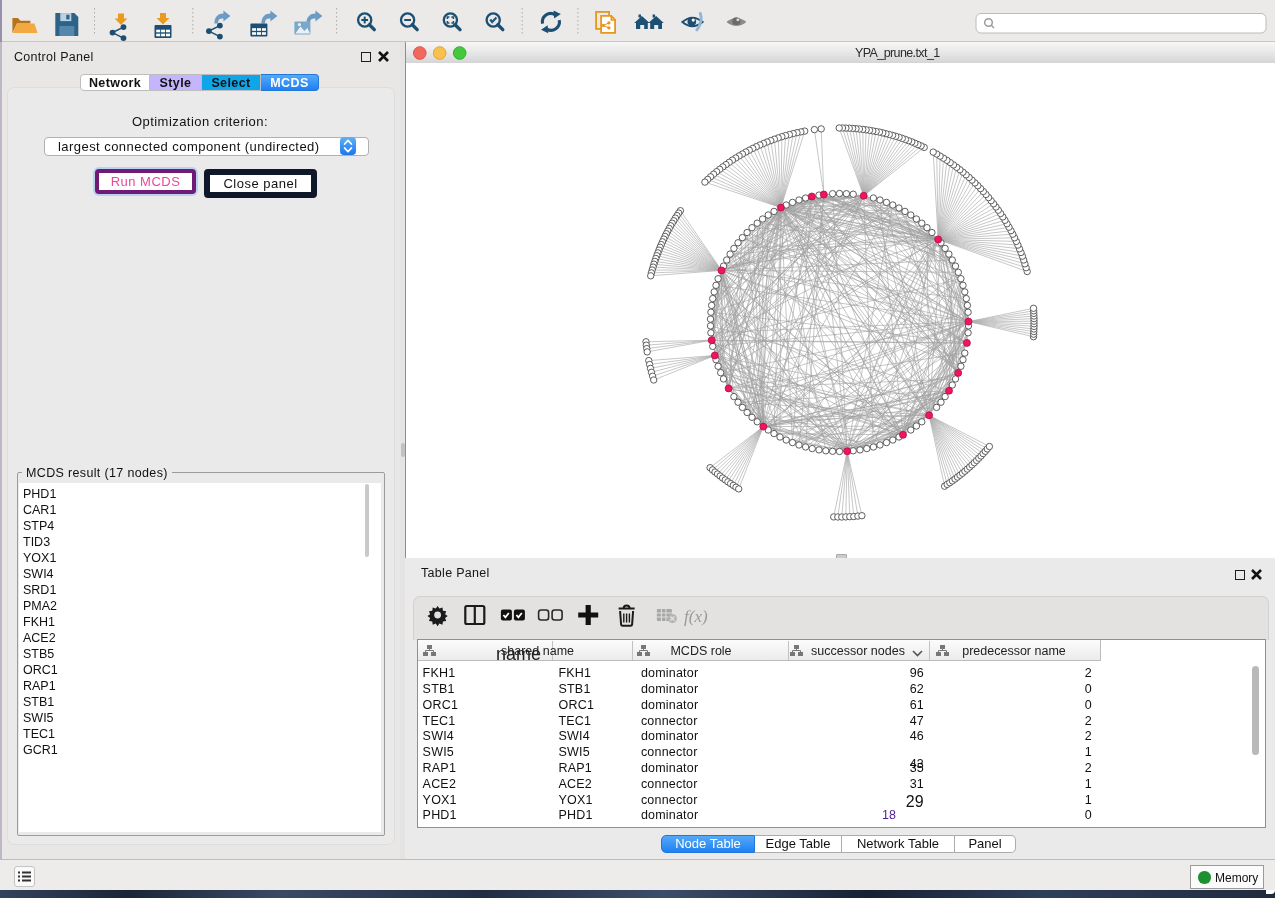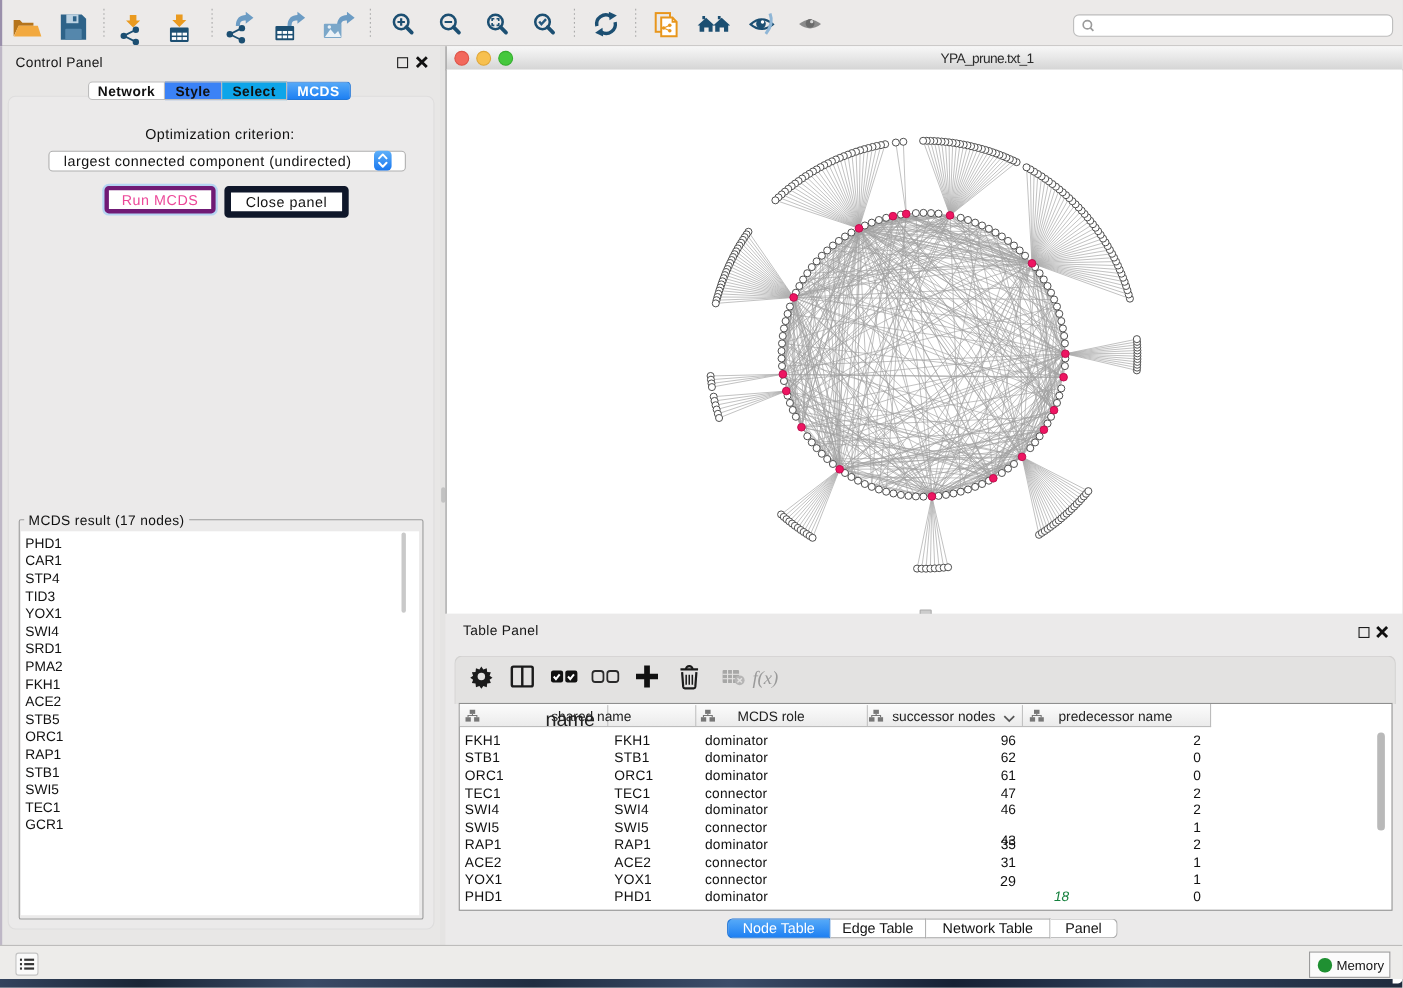--- a/index.html
+++ b/index.html
@@ -154,21 +154,21 @@
 <div class="abs" style="left:2px;top:42px;font-size:12.5px;color:#161616;padding:8px 0 0 12px;letter-spacing:0.3px;">Control Panel</div>
 <div class="abs" style="left:361px;top:52px;width:8px;height:8px;border:1.5px solid #1d1d1d"></div>
 <svg class="abs" style="left:377px;top:50px" width="14" height="14">
     <path d="M2,2 L11,11 M11,2 L2,11" stroke="#111" stroke-width="2.6"></path>
   </svg>
 
 <div class="abs" style="left:7px;top:87px;width:386px;height:756px;background:#ebeaea;border:1px solid #dedddd;border-radius:7px"></div>
 
 <div class="abs" style="left:80px;top:74px;height:17px;display:flex;font-size:12.5px;font-weight:bold;letter-spacing:0.4px;color:#111;">
  <div style="width:68px;background:#fff;border:1px solid #bdbdbd;border-radius:4px 0 0 4px;display:flex;align-items:center;justify-content:center;">Network</div>
- <div style="width:51px;background:#3b82f6;border:1px solid #bdbdbd;border-left:none;display:flex;align-items:center;justify-content:center;">Style</div>
+ <div style="width:51px;background:#c4b5fd;border:1px solid #bdbdbd;border-left:none;display:flex;align-items:center;justify-content:center;">Style</div>
  <div style="width:58px;background:#0ea5e9;border:1px solid #bdbdbd;border-left:none;display:flex;align-items:center;justify-content:center;">Select</div>
  <div style="width:57px;background:linear-gradient(#55a9f8,#1e80f3);border:1px solid #2277d8;border-left:none;border-radius:0 4px 4px 0;display:flex;align-items:center;justify-content:center;color:#fff;">MCDS</div>
 </div>
 
 <div class="abs txt" style="left:7px;top:114px;width:386px;text-align:center;font-size:13px;letter-spacing:0.45px;color:#111">Optimization criterion:</div>
 
 <div class="abs" style="left:44px;top:137px;width:310px;height:17px;background:#fff;border:1px solid #b0b0b0;border-radius:4px;font-size:13px;color:#111;line-height:17px;padding-left:13px;letter-spacing:0.45px;">largest connected component (undirected)</div>
 <div class="abs" style="left:340px;top:137px;width:16px;height:18px;background:linear-gradient(#5fb0f9,#1a78ef);border-radius:4px;"></div>
 <svg class="abs" style="left:340px;top:137px" width="16" height="18">
  <path d="M4.6,7 L8,3.4 L11.4,7" stroke="#fff" stroke-width="1.8" fill="none" stroke-linecap="round" stroke-linejoin="round"></path>
@@ -1260,26 +1260,26 @@
 <div class="abs" style="left:823.6px;top:760.9px;width:100px;text-align:right;font-size:12.5px;color:#111;">35</div>
 <div class="abs" style="left:991.8px;top:760.9px;width:100px;text-align:right;font-size:12.5px;color:#111;">2</div>
 <div class="abs" style="left:422.6px;top:776.7px;font-size:12.5px;letter-spacing:0.2px;color:#111;">ACE2</div>
 <div class="abs" style="left:558.5px;top:776.7px;font-size:12.5px;letter-spacing:0.2px;color:#111;">ACE2</div>
 <div class="abs" style="left:640.9px;top:776.7px;font-size:12.5px;letter-spacing:0.2px;color:#111;">connector</div>
 <div class="abs" style="left:823.6px;top:776.7px;width:100px;text-align:right;font-size:12.5px;color:#111;">31</div>
 <div class="abs" style="left:991.8px;top:776.7px;width:100px;text-align:right;font-size:12.5px;color:#111;">1</div>
 <div class="abs" style="left:422.6px;top:792.6px;font-size:12.5px;letter-spacing:0.2px;color:#111;">YOX1</div>
 <div class="abs" style="left:558.5px;top:792.6px;font-size:12.5px;letter-spacing:0.2px;color:#111;">YOX1</div>
 <div class="abs" style="left:640.9px;top:792.6px;font-size:12.5px;letter-spacing:0.2px;color:#111;">connector</div>
-<div class="abs" style="left:823.6px;top:792.6px;width:100px;text-align:right;font-size:13px;color:#111;">29</div>
+<div class="abs" style="left:823.6px;top:792.6px;width:100px;text-align:right;font-size:16px;color:#111;">29</div>
 <div class="abs" style="left:991.8px;top:792.6px;width:100px;text-align:right;font-size:12.5px;color:#111;">1</div>
 <div class="abs" style="left:422.6px;top:808.4px;font-size:12.5px;letter-spacing:0.2px;color:#111;">PHD1</div>
 <div class="abs" style="left:558.5px;top:808.4px;font-size:12.5px;letter-spacing:0.2px;color:#111;">PHD1</div>
 <div class="abs" style="left:640.9px;top:808.4px;font-size:12.5px;letter-spacing:0.2px;color:#111;">dominator</div>
-<div class="abs" style="left:872px;top:808.4px;width:100px;text-align:right;font-size:12.5px;color:#15803d;font-style:italic;">18</div>
+<div class="abs" style="left:796px;top:808.4px;width:100px;text-align:right;font-size:12.5px;color:#4c1d95;">18</div>
 <div class="abs" style="left:991.8px;top:808.4px;width:100px;text-align:right;font-size:12.5px;color:#111;">0</div>
 <div class="abs" style="left:1251.5px;top:666px;width:7px;height:89px;background:#b9b9b9;border-radius:3.5px;"></div>
 
 <div class="abs" style="left:661px;top:835px;height:17.5px;display:flex;font-size:13px;color:#111;">
  <div style="width:92px;background:linear-gradient(#55a9f8,#1e80f3);border:1px solid #2277d8;border-radius:5px 0 0 5px;display:flex;align-items:center;justify-content:center;color:#fff;">Node Table</div>
  <div style="width:86px;background:#fff;border:1px solid #ababab;border-left:none;display:flex;align-items:center;justify-content:center;">Edge Table</div>
  <div style="width:112px;background:#fff;border:1px solid #ababab;border-left:none;display:flex;align-items:center;justify-content:center;">Network Table</div>
  <div style="width:60px;background:#fff;border:1px solid #ababab;border-left:none;border-radius:0 5px 5px 0;display:flex;align-items:center;justify-content:center;">Panel</div>
 </div>
 

